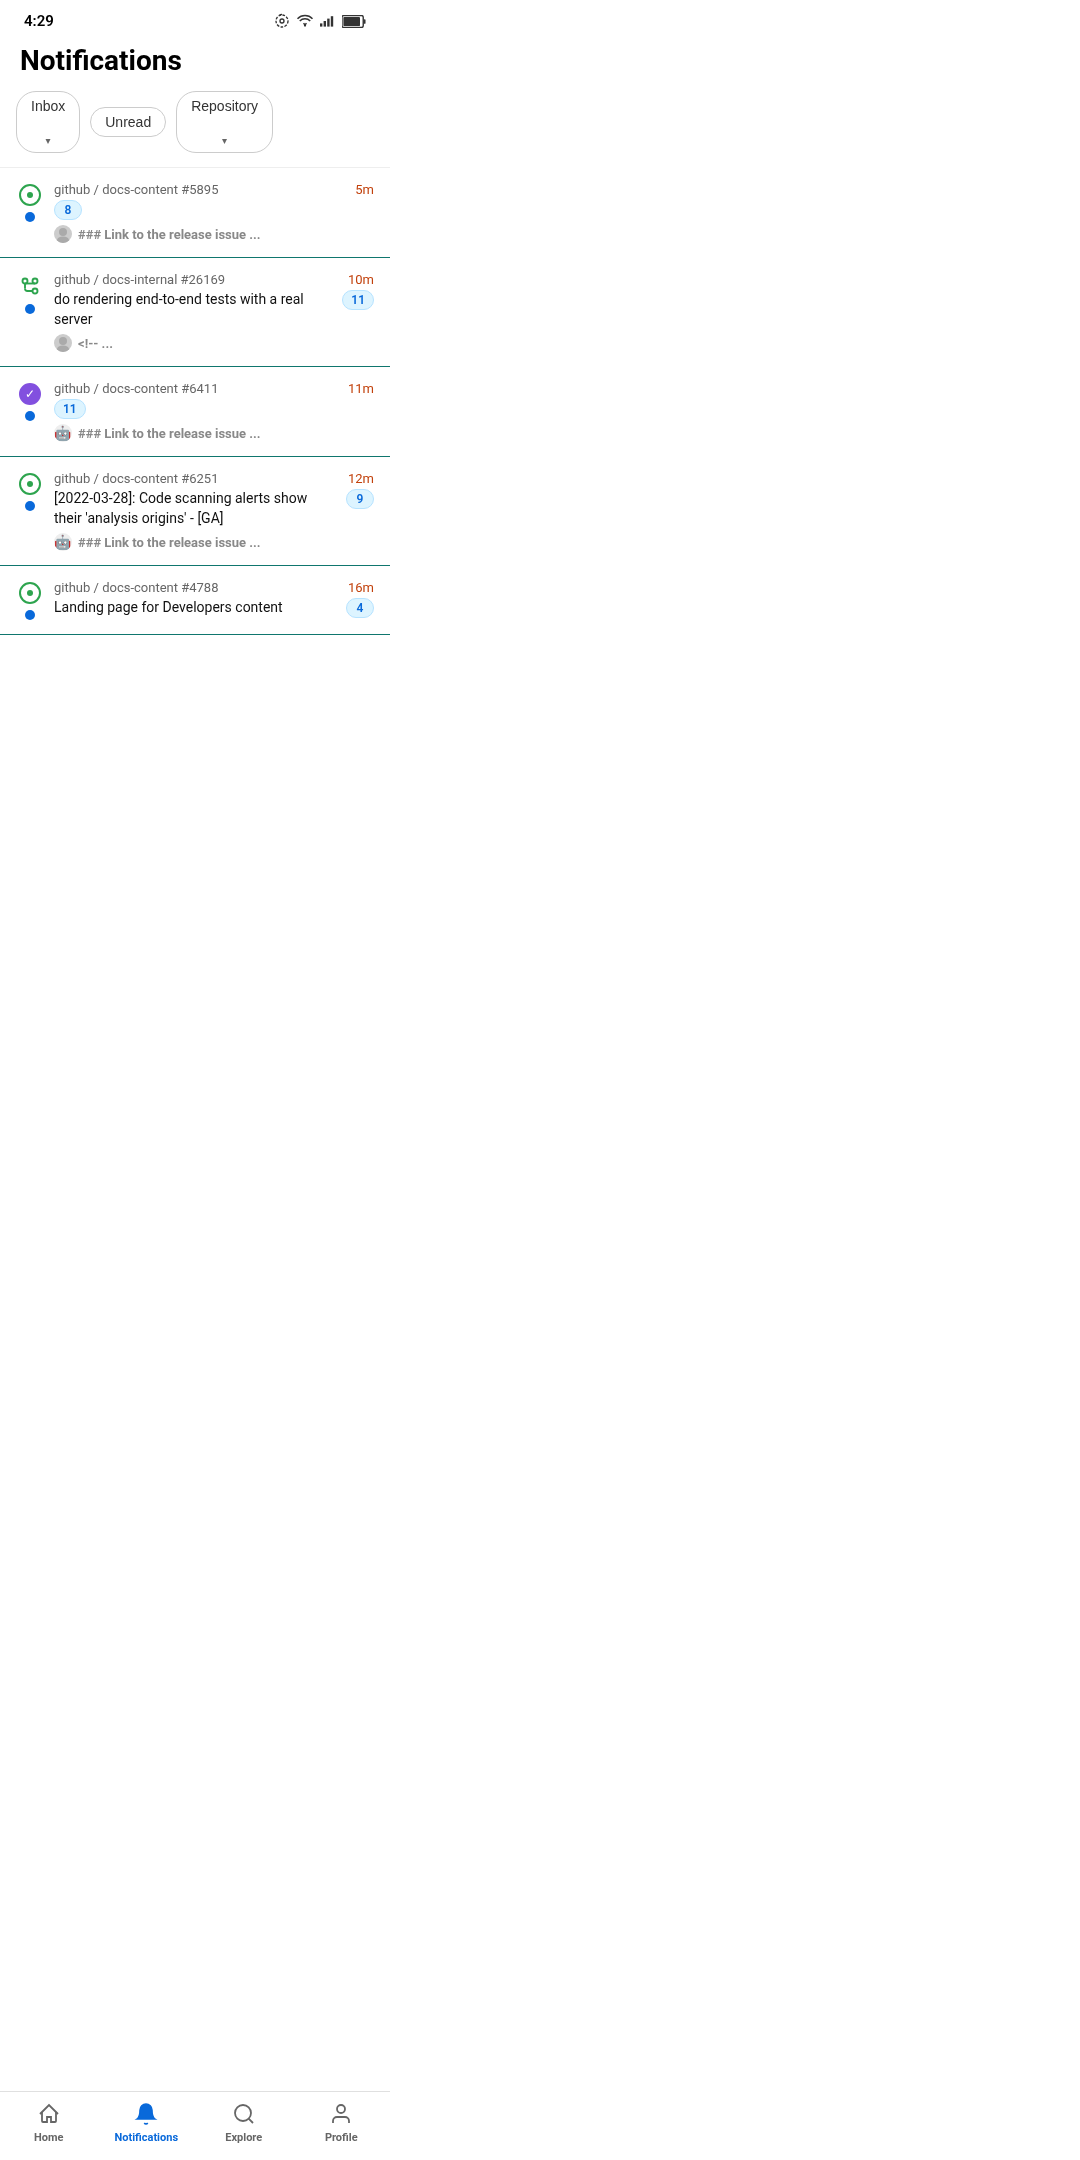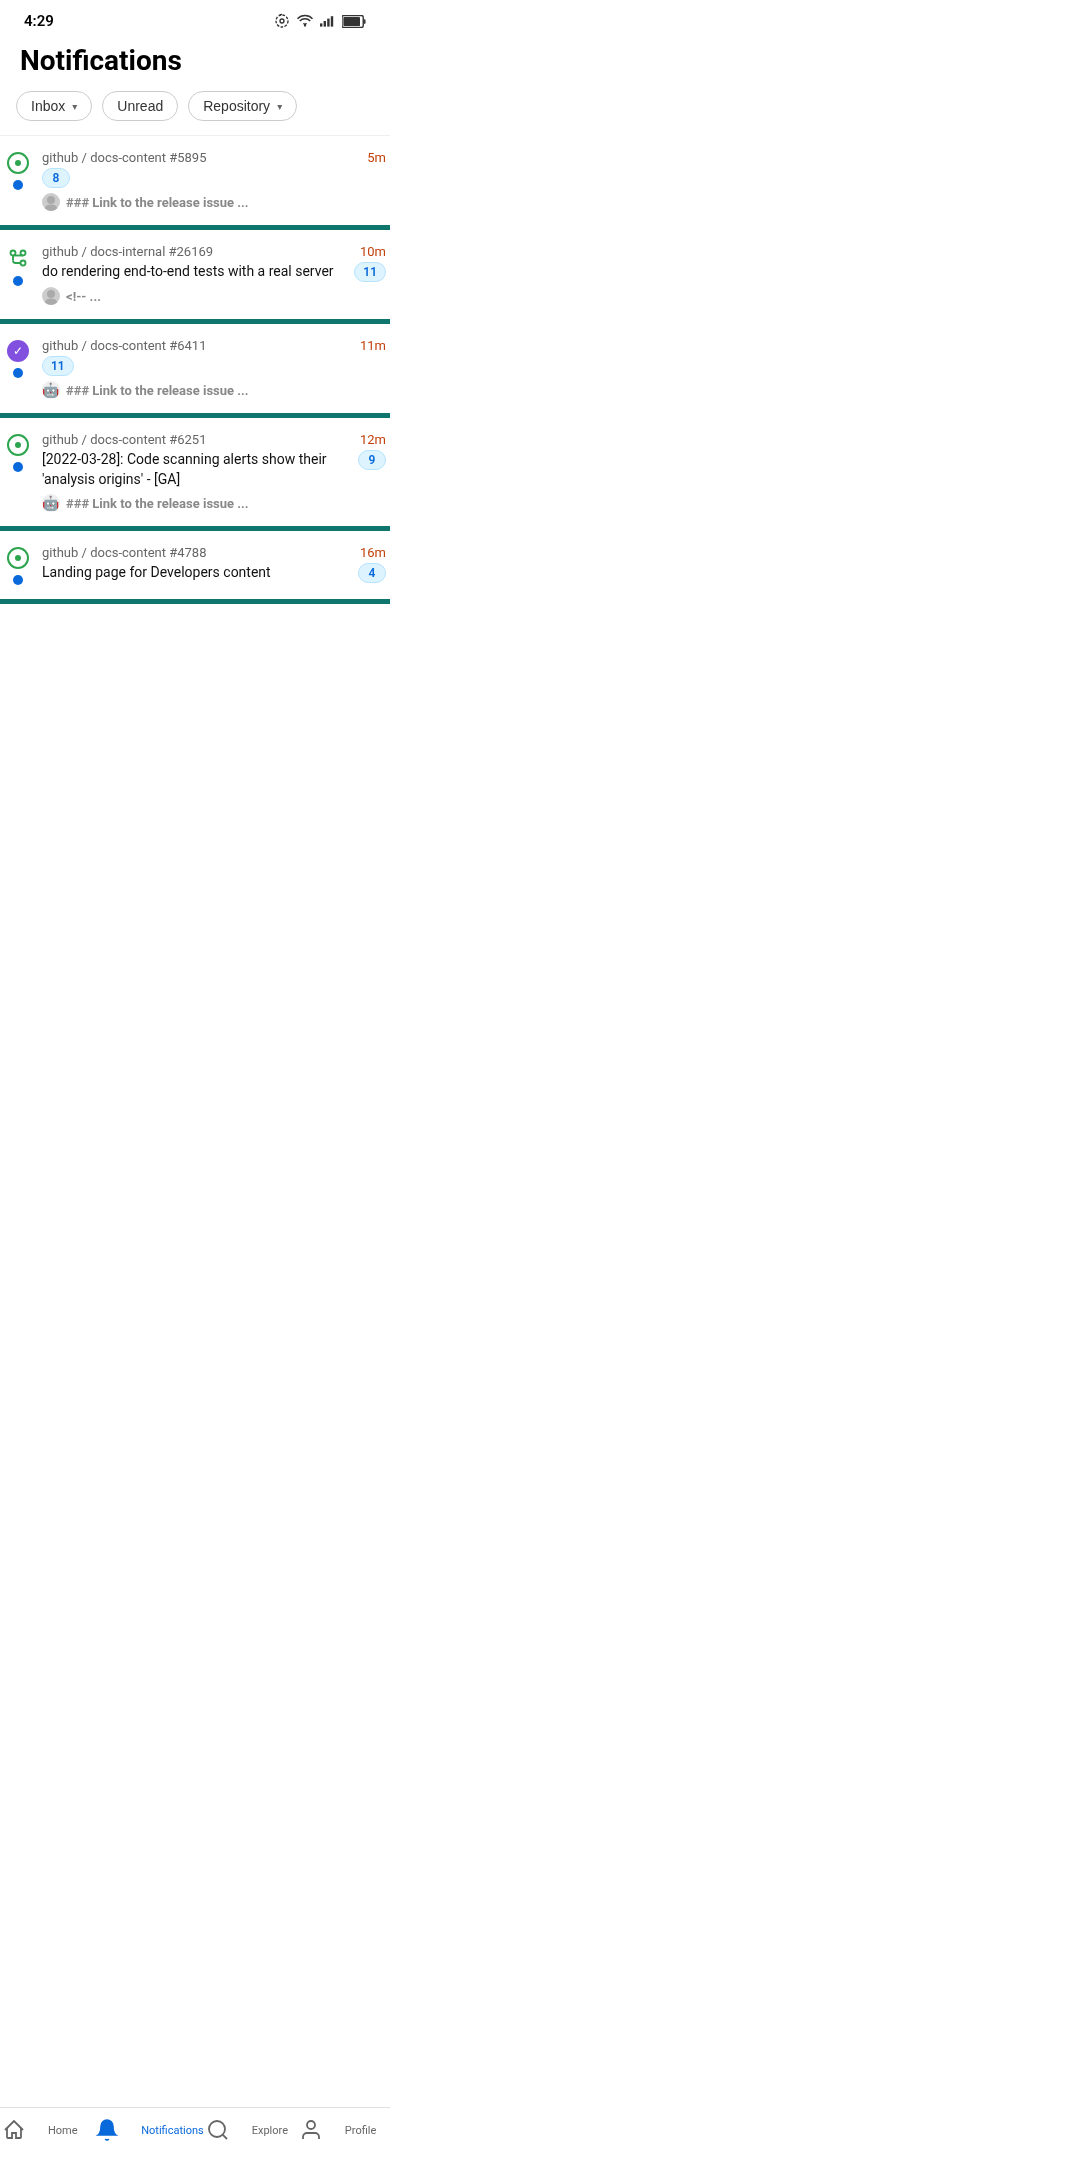--- a/index.html
+++ b/index.html
@@ -41,43 +41,44 @@
     
     .filter-bar {
       display: flex;
       gap: 10px;
       padding: 0 16px 14px;
       align-items: center;
     }
     .filter-btn {
       display: flex;
       align-items: center;
-      gap: 7px;
+      gap: 21px;
       border: 1.5px solid #ccc;
       border-radius: 20px;
       padding: 6px 14px;
       font-size: 14px;
       color: #333;
       background: #fff;
       cursor: pointer;
+      flex-direction: column;
     }
     .chevron {
       font-size: 10px;
       color: #666;
     }
 
     
     .notif-list {
       border-top: 1px solid #eee;
     }
     .notif-item {
       display: flex;
       align-items: flex-start;
-      padding: 14px 4px;
-      border-bottom: 5px solid #0f766e;
+      padding: 14px 16px;
+      border-bottom: 1px solid #0f766e;
       gap: 10px;
       cursor: pointer;
     }
     .notif-icon-col {
       width: 28px;
       flex-shrink: 0;
       display: flex;
       flex-direction: column;
       align-items: center;
       gap: 6px;
@@ -198,24 +199,26 @@
       left: 0;
       width: 390px;
       background: #fff;
       border-top: 1px solid #e0e0e0;
       display: flex;
       justify-content: space-around;
       padding: 8px 0 16px;
     }
     .nav-item {
       display: flex;
-      align-items: center;
-      gap: 20px;
+      flex-direction: column;
+      align-items: center;
+      gap: 3px;
       flex: 1;
       cursor: pointer;
+      font-weight: bold;
     }
     .nav-icon {
       width: 28px;
       height: 28px;
       display: flex;
       align-items: center;
       justify-content: center;
     }
     .nav-label {
       font-size: 11px;

